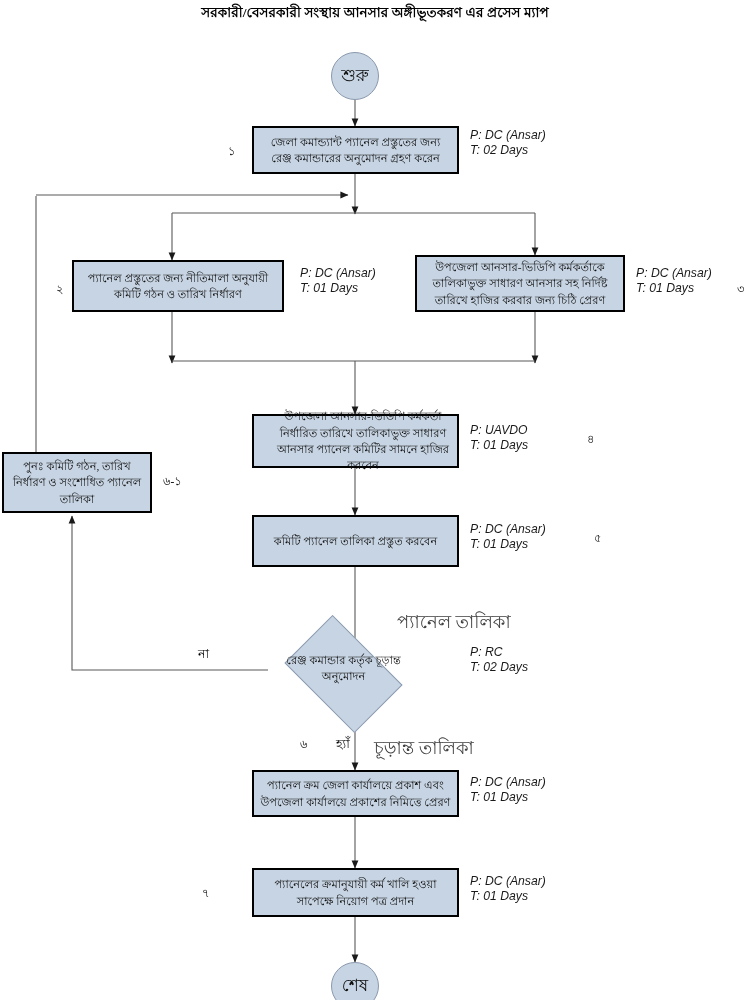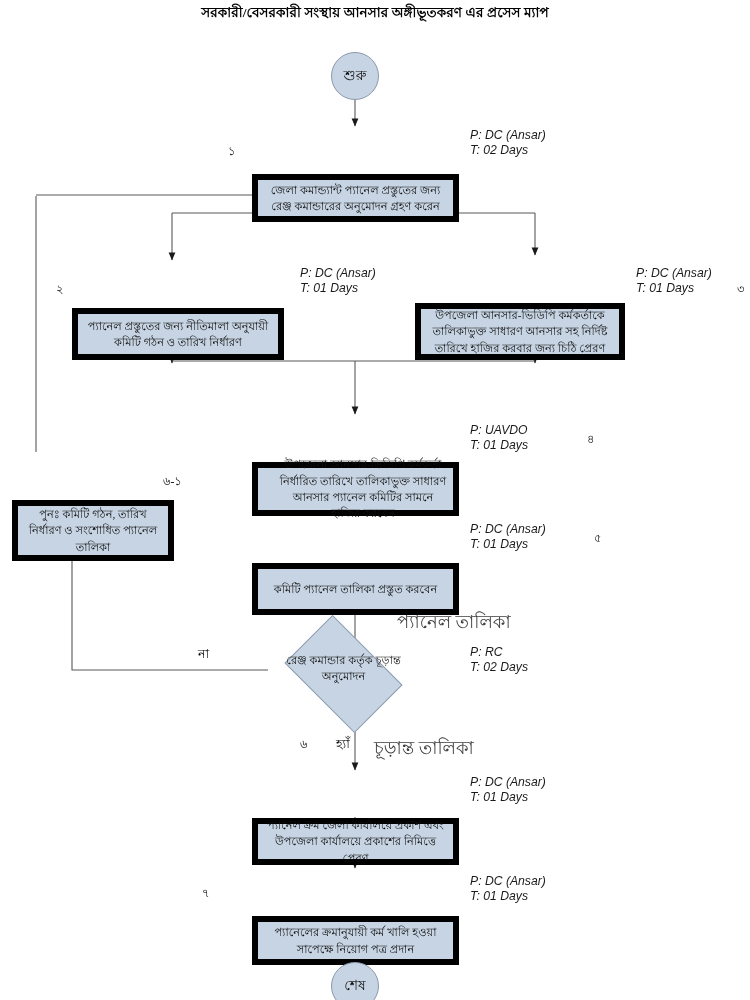--- a/index.html
+++ b/index.html
@@ -35,45 +35,44 @@
     font-family: "Liberation Serif", "DejaVu Serif", serif;
     font-weight: bold;
     font-size: 13.5px;
     letter-spacing: .1px;
     color: #000;
   }
   .node {
     position: absolute;
     box-sizing: border-box;
     background: #c7d4e3;
-    border: 6px solid #000000;
+    border: 2px solid #000000;
     display: flex;
     align-items: center;
     justify-content: center;
     text-align: center;
     font-family: "Liberation Serif", "DejaVu Serif", serif;
     font-size: 11.3px;
     line-height: 1.45;
     padding: 2px 6px;
     color: #101010;
-    margin-top: 48px;
   }
   .terminator {
     position: absolute;
     box-sizing: border-box;
     width: 48px;
     height: 48px;
     border-radius: 50%;
     background: #c7d4e3;
     border: 1px solid #8a99ad;
     display: flex;
     align-items: center;
     justify-content: center;
     font-family: "Liberation Serif", "DejaVu Serif", serif;
-    font-size: 14px;
+    font-size: 17px;
     color: #101010;
   }
   .diamond {
     position: absolute;
     box-sizing: border-box;
     background: #c7d4e3;
     border: 1px solid #8a99ad;
     transform: rotate(45deg);
   }
   .diamond-label {
@@ -197,21 +196,21 @@
     <div>T: 01 Days</div>
   </div>
 
   <div class="node" style="left:252px; top:515px; width:207px; height:52px;">কমিটি প্যানেল তালিকা প্রস্তুত করবেন</div>
   <div class="stepnum" style="left:594px; top:530px;">৫</div>
   <div class="meta" style="left:470px; top:522px;">
     <div>P: DC (Ansar)</div>
     <div>T: 01 Days</div>
   </div>
 
-  <div class="node" style="left:12px; top:452px; width:162px; height:61px;">পুনঃ  কমিটি গঠন, তারিখ নির্ধারণ ও সংশোধিত প্যানেল তালিকা</div>
+  <div class="node" style="left:2px; top:452px; width:150px; height:61px;">পুনঃ  কমিটি গঠন, তারিখ নির্ধারণ ও সংশোধিত প্যানেল তালিকা</div>
   <div class="stepnum" style="left:163px; top:473px;">৬-১</div>
 
   <div class="diamond" style="left:294px; top:640px; width:99px; height:68px;"></div>
   <div class="diamond-label" style="left:276px; top:652px; width:135px;">রেঞ্জ কমান্ডার কর্তৃক চূড়ান্ত অনুমোদন</div>
   <div class="stepnum" style="left:300px; top:736px;">৬</div>
   <div class="meta" style="left:470px; top:645px;">
     <div>P: RC</div>
     <div>T: 02 Days</div>
   </div>
 

